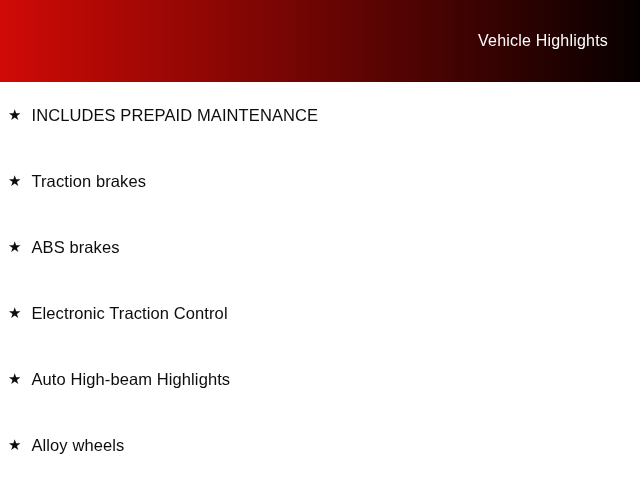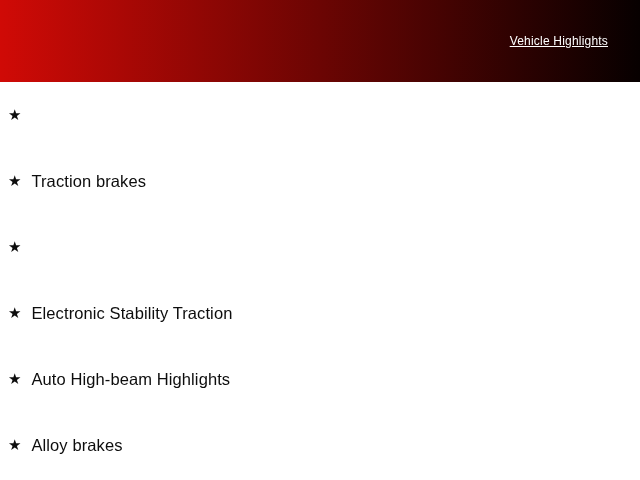--- a/index.html
+++ b/index.html
@@ -22,25 +22,24 @@
     width: 100%;
     background: linear-gradient(to right, var(--grad-start, #d00a06), var(--grad-end, #070000));
     display: flex;
     align-items: center;
     justify-content: flex-end;
     box-sizing: border-box;
     padding-right: 32px;
   }
   .header-title {
     color: var(--header-text, #ffffff);
-    font-size: 12px;
+    font-size: 16px;
     font-weight: 500;
     letter-spacing: 0.2px;
     line-height: 1;
-    text-decoration: underline;
   }
   .highlights-list {
     list-style: none;
     margin: 0;
     padding: 0;
   }
   .highlights-list li {
     height: 66px;
     display: flex;
     align-items: center;
@@ -69,35 +68,37 @@
 
 <div class="canvas">
 
   <div class="header">
     <span class="header-title">Vehicle Highlights</span>
   </div>
 
   <ul class="highlights-list">
     <li>
       <span class="star">★</span>
+      <span class="item-label">INCLUDES PREPAID MAINTENANCE</span>
     </li>
     <li>
       <span class="star">★</span>
       <span class="item-label">Traction brakes</span>
     </li>
     <li>
       <span class="star">★</span>
+      <span class="item-label">ABS brakes</span>
     </li>
     <li>
       <span class="star">★</span>
-      <span class="item-label">Electronic Stability Traction</span>
+      <span class="item-label">Electronic Traction Control</span>
     </li>
     <li>
       <span class="star">★</span>
       <span class="item-label">Auto High-beam Highlights</span>
     </li>
     <li>
       <span class="star">★</span>
-      <span class="item-label">Alloy brakes</span>
+      <span class="item-label">Alloy wheels</span>
     </li>
   </ul>
 
 </div>
 
 </body></html>

